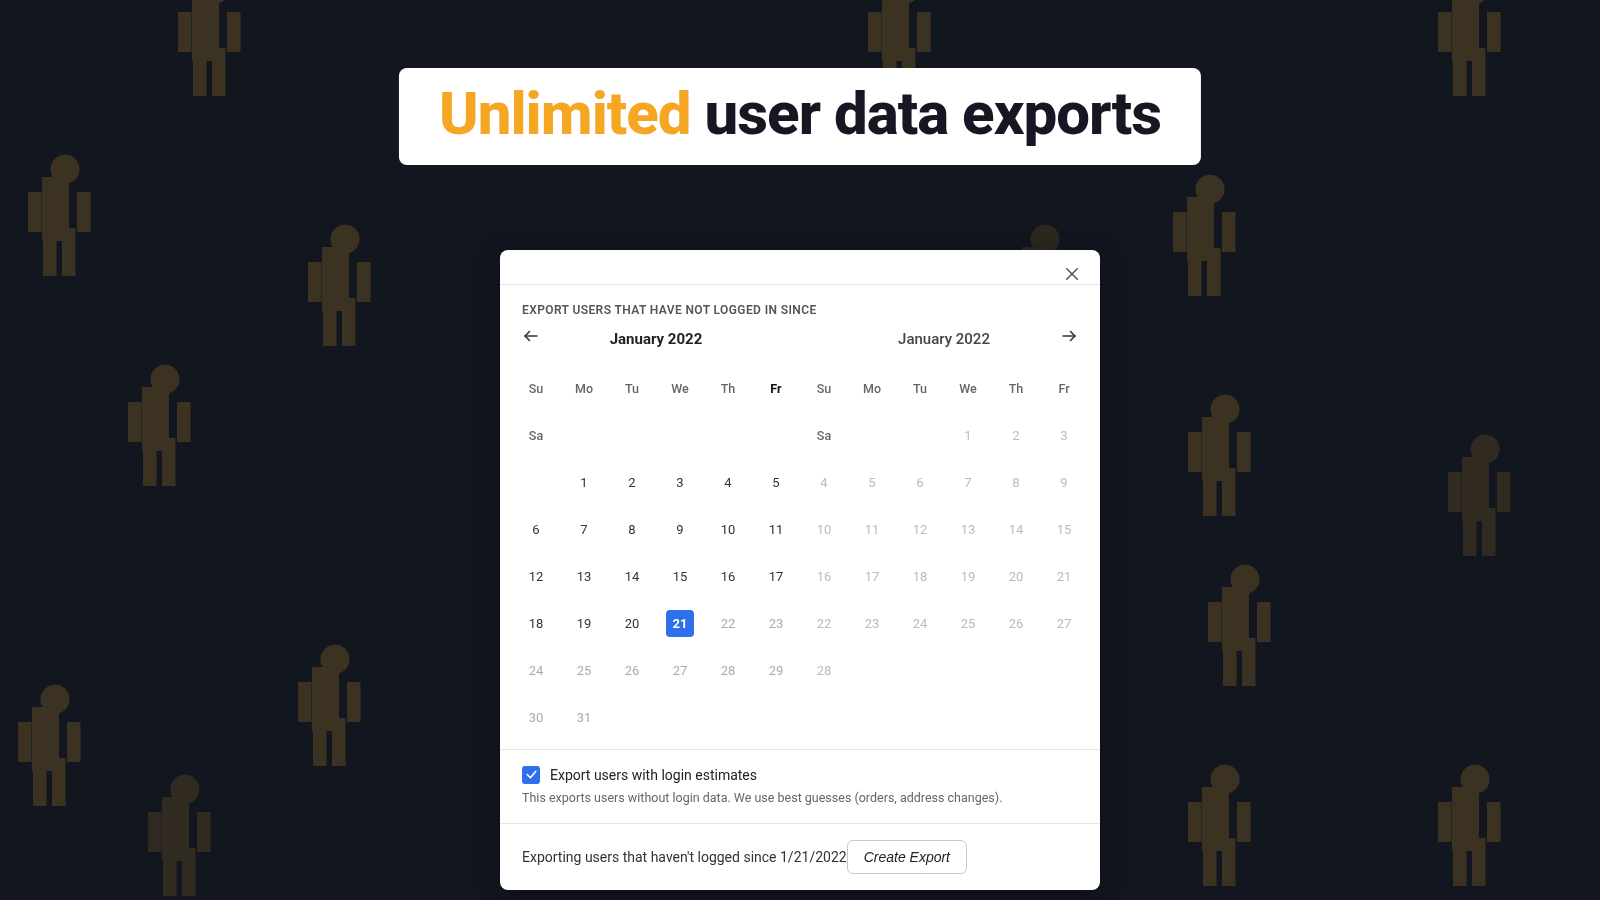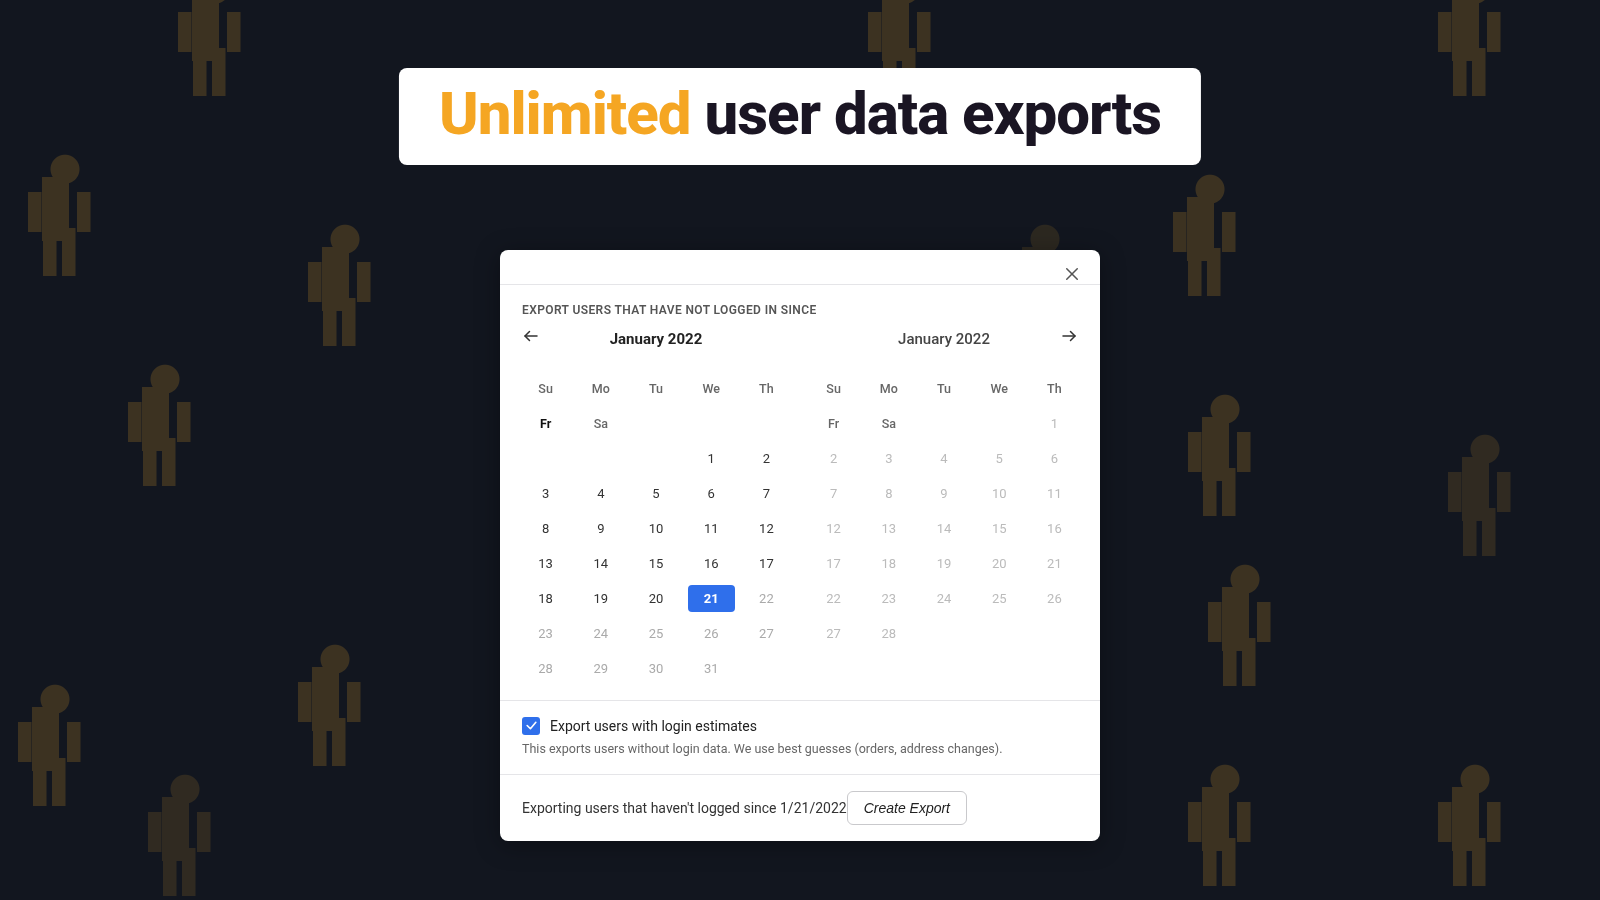--- a/index.html
+++ b/index.html
@@ -63,21 +63,21 @@
 
   .calendars { display: flex; gap: 20px; padding: 0 22px 18px; }
   .cal { flex: 1; }
   .cal-head { display: flex; align-items: center; justify-content: center; position: relative; height: 28px; margin-bottom: 22px; }
   .cal-nav { position: absolute; top: 2px; cursor: pointer; color: #333; }
   .cal-nav.left { left: 0; }
   .cal-nav.right { right: 0; }
   .cal-nav svg { width: 18px; height: 18px; }
   .cal-title { font-size: 15px; font-weight: 700; color: #222; }
   .cal-title.secondary { font-weight: 500; color: #444; }
-  .cal-grid { display: grid; grid-template-columns: repeat(5, 1fr); gap: 8px; }
+  .cal-grid { display: grid; grid-template-columns: repeat(6, 1fr); gap: 20px; }
   .dow { text-align: center; font-size: 12.5px; color: #666; padding: 6px 0; font-weight: 500; }
   .dow.today { color: #111; font-weight: 700; }
   .day { text-align: center; font-size: 13px; color: #333; padding: 6px 0; border-radius: 4px; cursor: pointer; }
   .day.muted { color: #aaa; }
   .day.dim { color: #bbb; cursor: default; }
   .day.empty { visibility: hidden; }
   .day.selected { background: #2f6feb; color: #fff; font-weight: 700; }
 
   .option-row { padding: 16px 22px 6px; display: flex; align-items: center; gap: 10px; }
   .chk {

